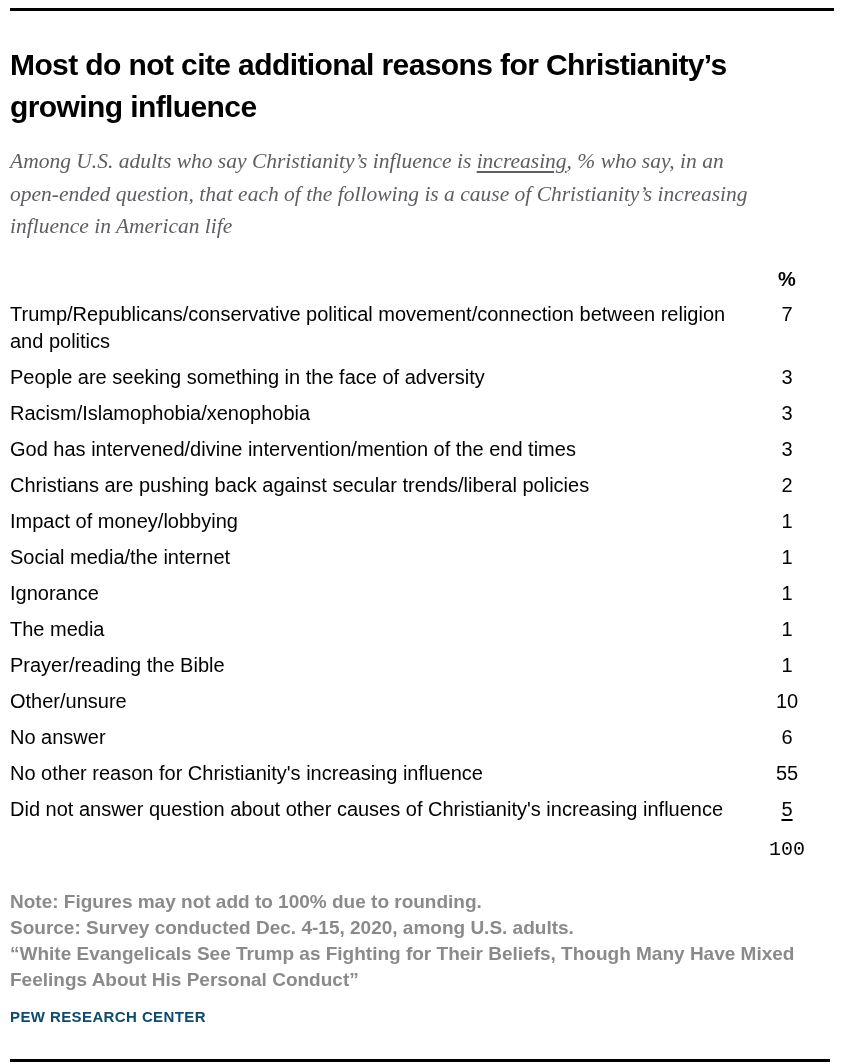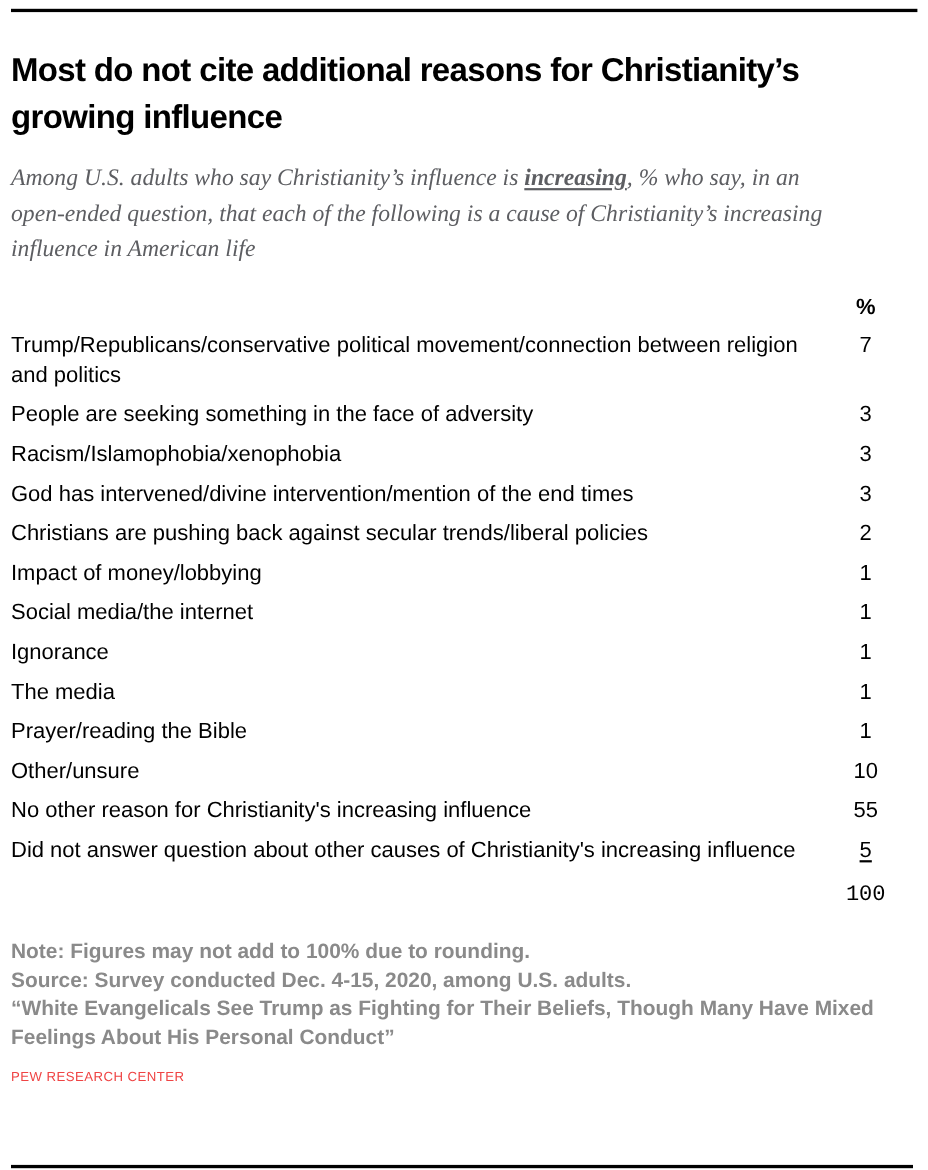--- a/index.html
+++ b/index.html
@@ -24,21 +24,21 @@
   }
   .subtitle {
     margin: 17px 0 0 0;
     font-family: "Liberation Serif", serif;
     font-style: italic;
     font-size: 21.5px;
     line-height: 32.5px;
     color: #5d5e62;
     max-width: 748px;
   }
-  .subtitle .u { text-decoration: underline; text-underline-offset: 3px; font-weight: bold; }
+  .subtitle .u { text-decoration: underline; text-underline-offset: 3px; }
 
   .tbl { margin-top: 23px; }
   .pct-header { display: flex; margin-bottom: 8px; }
   .pct-header .value { font-weight: bold; }
 
   .row { display: flex; align-items: flex-start; margin-bottom: 9px; }
   .row .label {
     flex: 1 1 auto;
     max-width: 746px;
     font-size: 20px;
@@ -55,24 +55,24 @@
     line-height: 27px;
     color: #000;
   }
   .value.underlined { text-decoration: underline; text-underline-offset: 3px; text-decoration-thickness: 2px; }
   .total-row { margin-top: 13px; font-family: Liberation Mono, monospace; }
 
   .notes { margin-top: 26px; max-width: 794px; }
   .notes p { margin: 0; font-size: 19px; line-height: 26px; color: #8a8a8a; font-weight: bold; }
   .brand {
     margin-top: 15px;
-    font-weight: normal;
-    font-size: 12px;
+    font-weight: bold;
+    font-size: 15px;
     letter-spacing: 0.4px;
-    color: #ef4444;
+    color: #0c4a6e;
   }
 </style>
 </head>
 <body>
 
 <div class="page">
   <div class="rule-top"></div>
 
   <div class="content">
     <h1 class="title">Most do not cite additional reasons for Christianity’s growing influence</h1>
@@ -123,20 +123,24 @@
           </div>
           <div class="row">
             <span class="label">Prayer/reading the Bible</span>
             <span class="value">1</span>
           </div>
           <div class="row">
             <span class="label">Other/unsure</span>
             <span class="value">10</span>
           </div>
           <div class="row">
+            <span class="label">No answer</span>
+            <span class="value">6</span>
+          </div>
+          <div class="row">
             <span class="label">No other reason for Christianity's increasing influence</span>
             <span class="value">55</span>
           </div>
           <div class="row">
             <span class="label">Did not answer question about other causes of Christianity's increasing influence</span>
             <span class="value underlined">5</span>
           </div>
         </div>
 
       <div class="row total-row">

